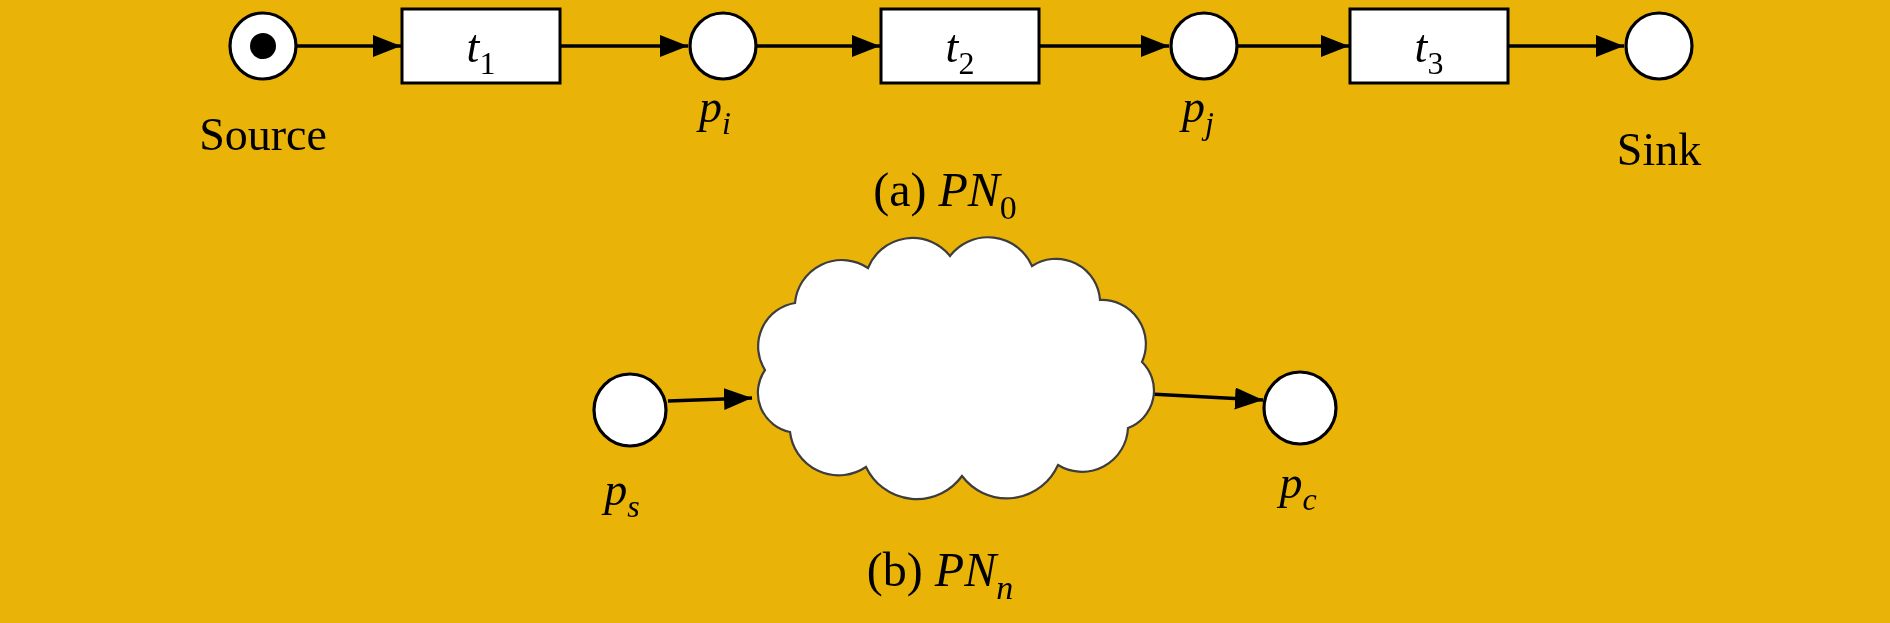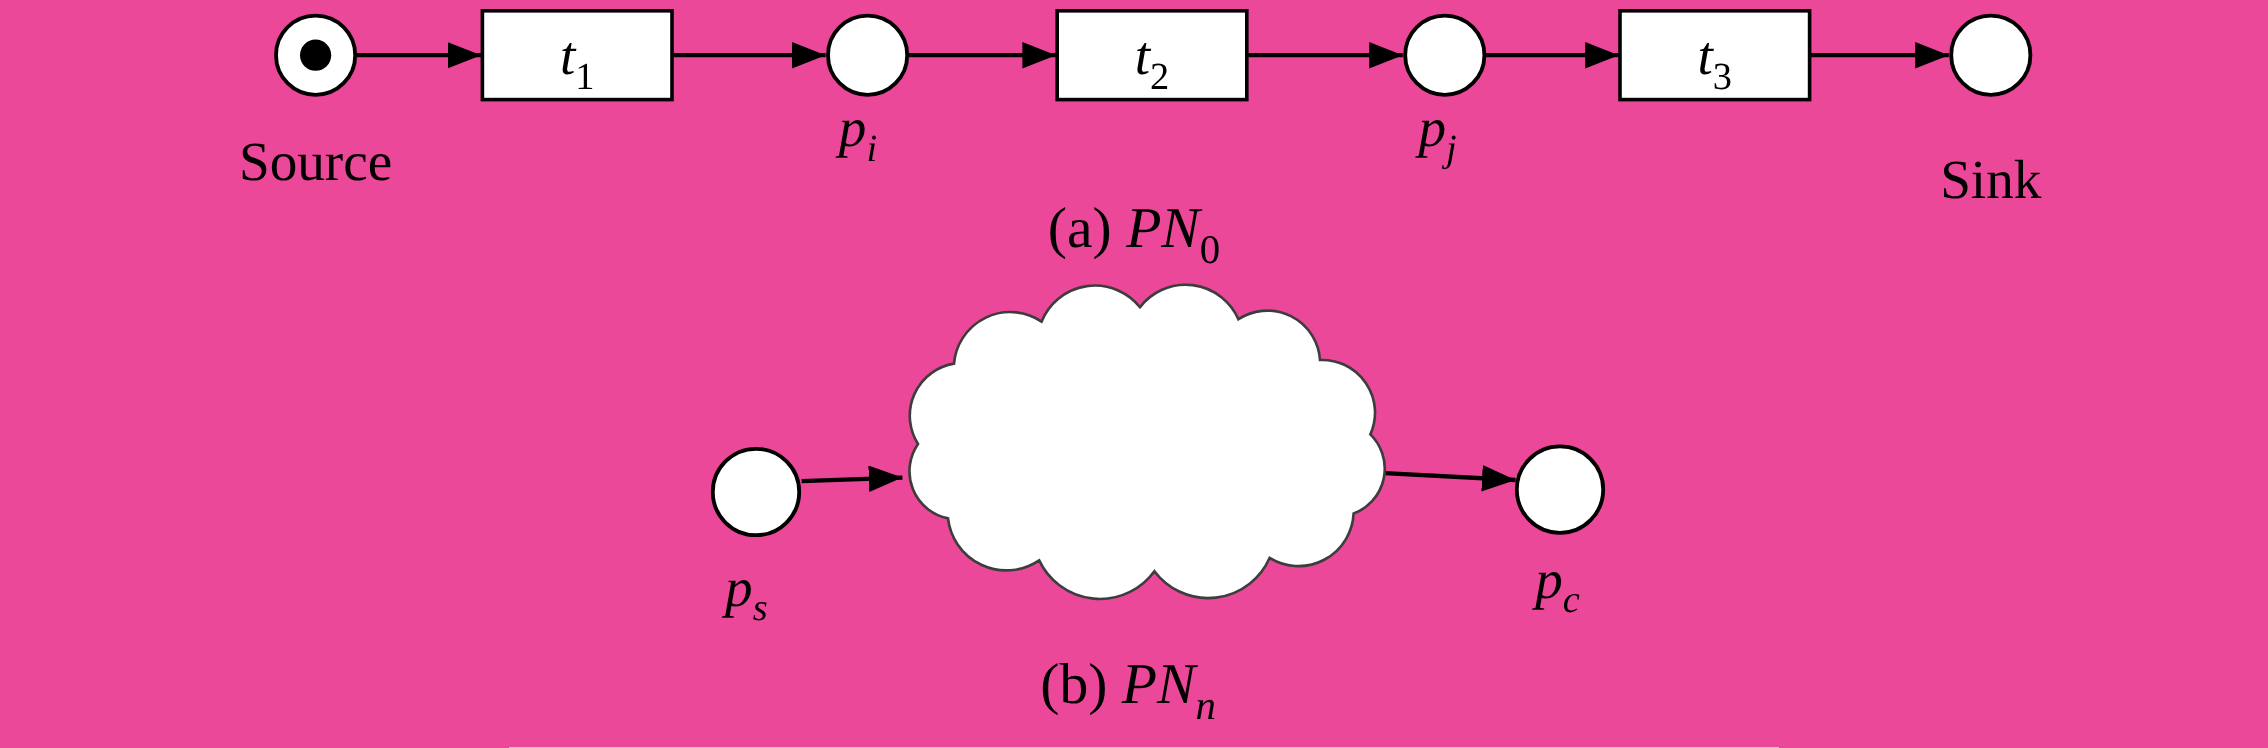--- a/index.html
+++ b/index.html
@@ -3,21 +3,21 @@
 <meta charset="utf-8">
 <style>
   html, body {
     margin: 0;
     padding: 0;
     background: #ffffff;
   }
   .figure-wrap {
     width: 1890px;
     height: 623px;
-    background: #ec4899;
+    background: #eab308;
     position: relative;
     overflow: hidden;
   }
   svg text {
     font-family: "Liberation Serif", serif;
     fill: #000000;
   }
   .place {
     fill: #ffffff;
     stroke: #000000;

